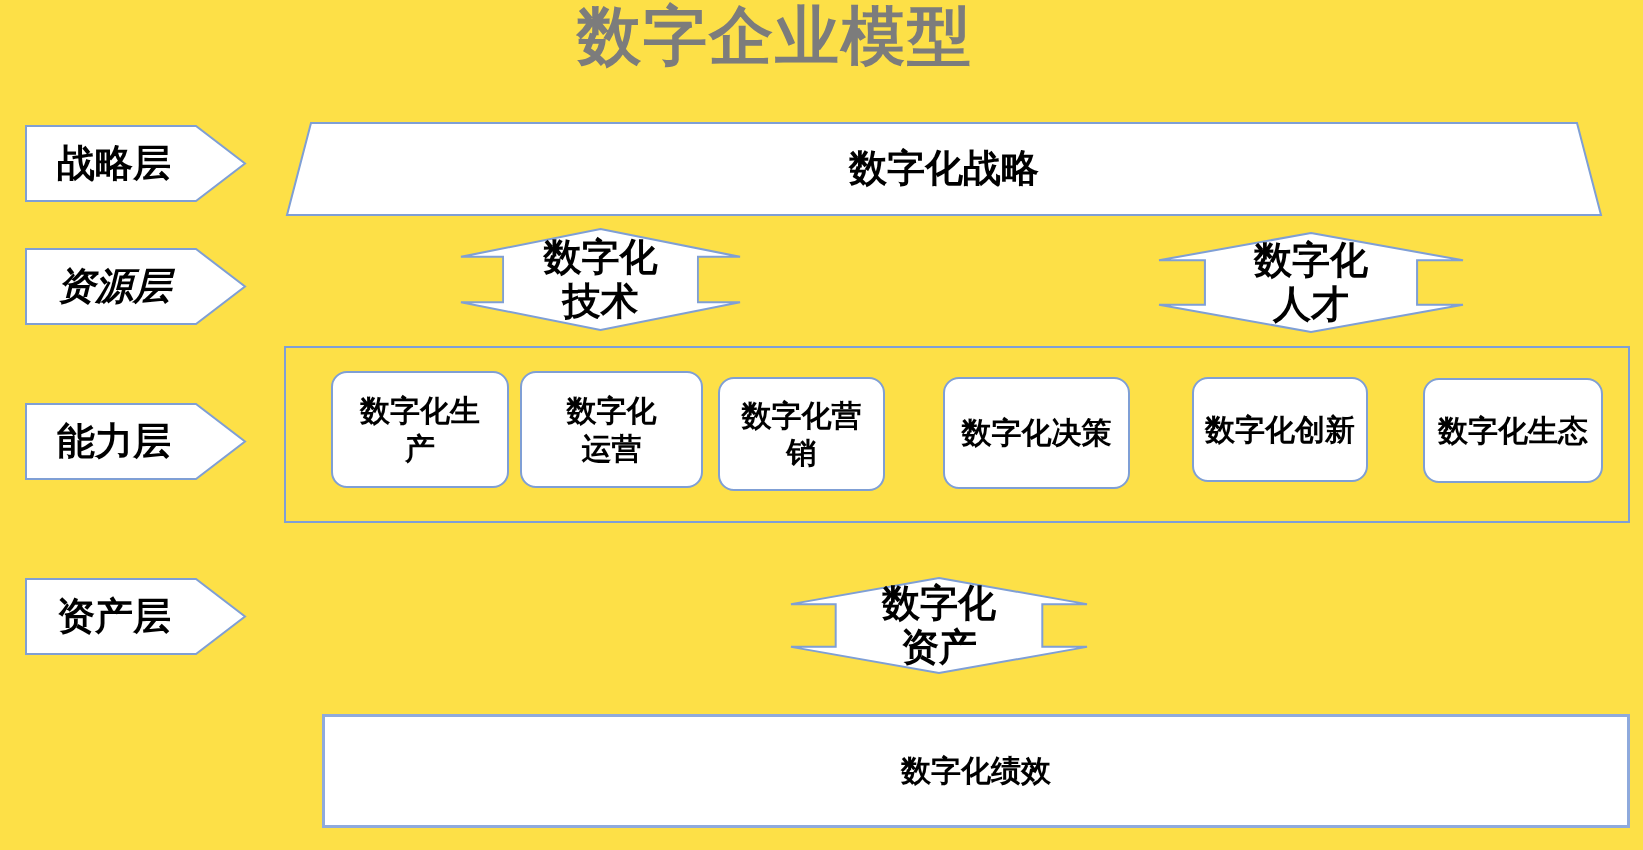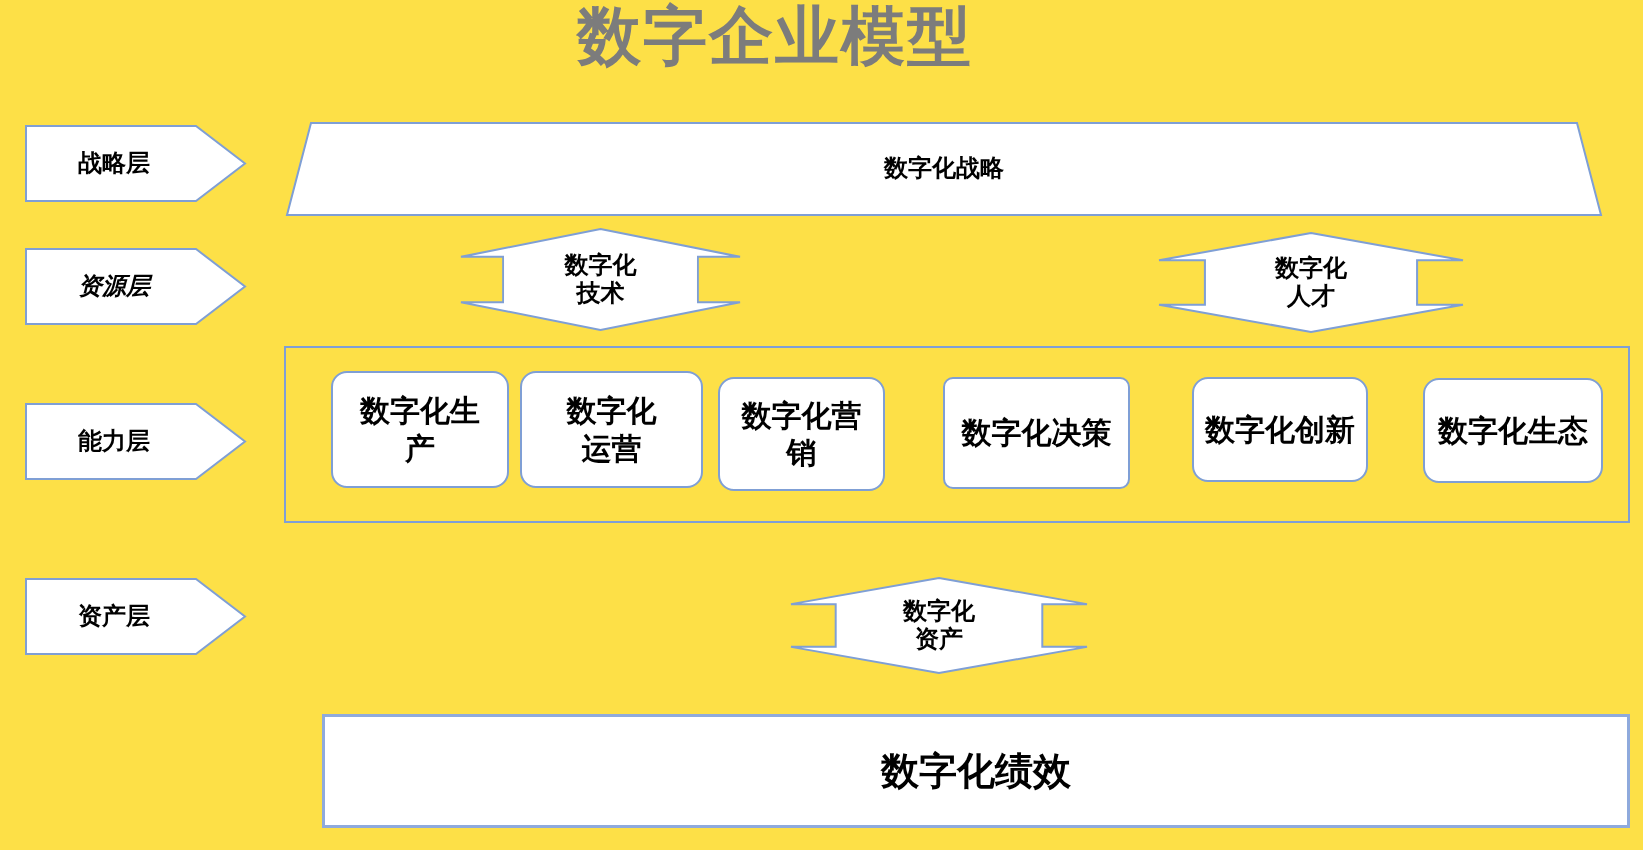--- a/index.html
+++ b/index.html
@@ -28,21 +28,21 @@
     line-height: 72px;
   }
   .shape-wrap { position: absolute; }
   .shape-wrap svg { position: absolute; left: 0; top: 0; width: 100%; height: 100%; }
   .shape-label {
     position: absolute;
     inset: 0;
     display: flex;
     align-items: center;
     justify-content: center;
-    font-size: 24px;
+    font-size: 38px;
     font-weight: 700;
     color: #000000;
     text-align: center;
     white-space: pre-line;
     line-height: 1.15;
   }
   
   .pentagon { left: 25px; width: 222px; height: 77px; }
   .pentagon .shape-label { right: 44px; } 
   .pent-strategy  { top: 125px; }
@@ -77,35 +77,35 @@
     font-size: 30px;
     font-weight: 700;
     color: #000000;
     text-align: center;
     white-space: pre-line;
     line-height: 1.25;
   }
   .cap-1 { left: 331px;  top: 371px; width: 178px; height: 117px; }
   .cap-2 { left: 520px;  top: 371px; width: 183px; height: 117px; }
   .cap-3 { left: 718px;  top: 377px; width: 167px; height: 114px; }
-  .cap-4 { left: 943px;  top: 377px; width: 187px; height: 112px; border-radius: 10px; }
+  .cap-4 { left: 943px;  top: 377px; width: 187px; height: 112px; }
   .cap-5 { left: 1192px; top: 377px; width: 176px; height: 105px; }
   .cap-6 { left: 1423px; top: 378px; width: 180px; height: 105px; }
   
   .result-rect {
     position: absolute;
     left: 322px; top: 714px;
     width: 1308px; height: 114px;
     border: 3px solid #8faadc;
     box-sizing: border-box;
     background: #ffffff;
     display: flex;
     align-items: center;
     justify-content: center;
-    font-size: 38px;
+    font-size: 30px;
     font-weight: 700;
     color: #000000;
   }
   .sline { fill: #ffffff; stroke: #7f9fd5; stroke-width: 2; }
 </style>
 </head>
 <body>
 
 <div class="canvas">
 

